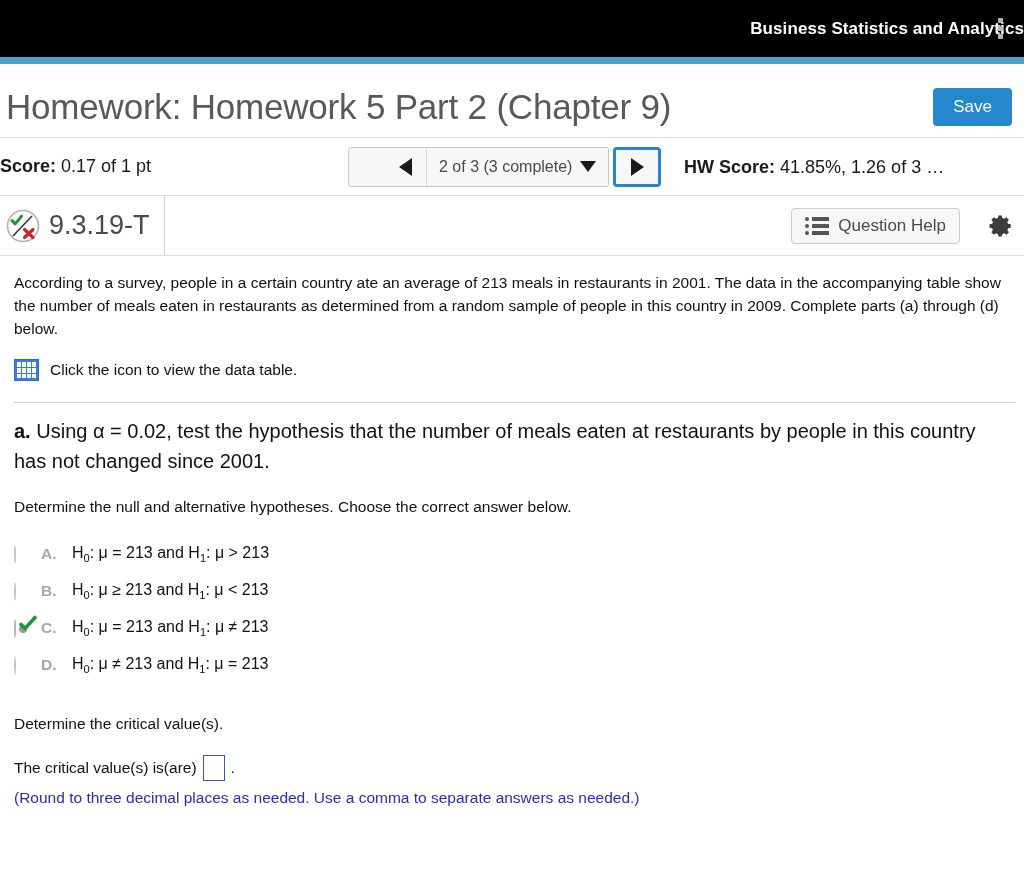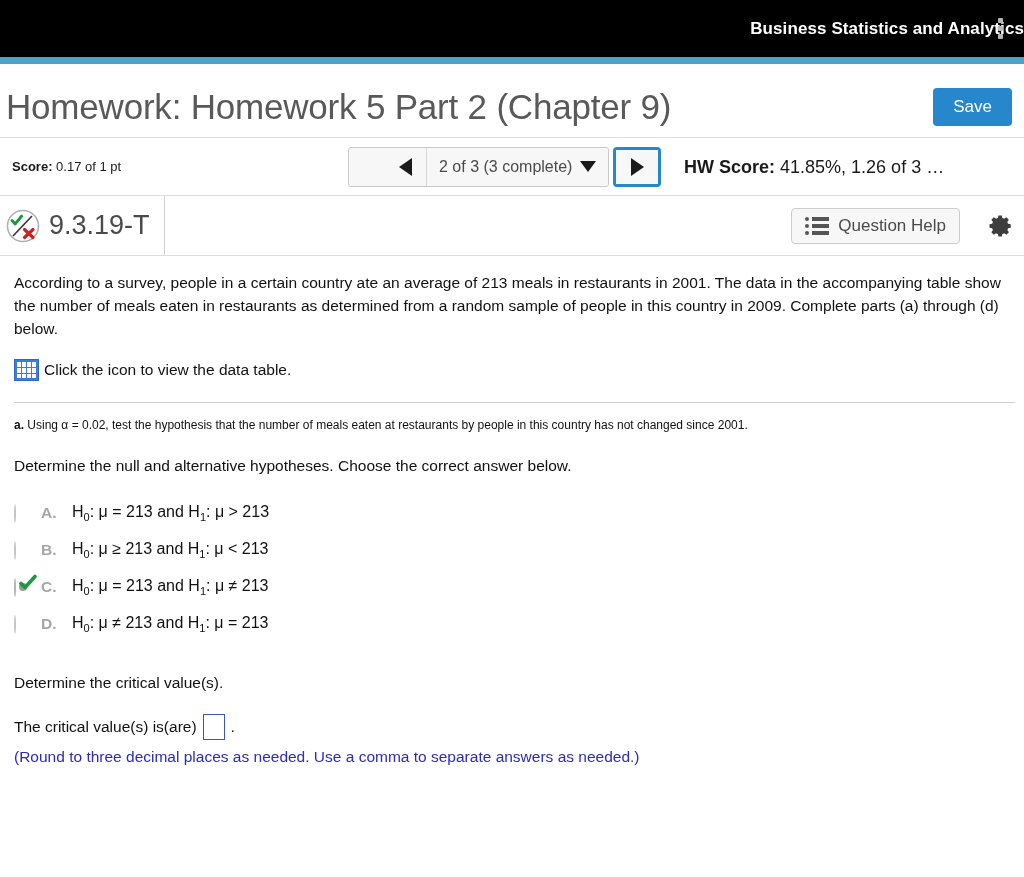--- a/index.html
+++ b/index.html
@@ -81,23 +81,23 @@
   
   .score-row {
     position: relative;
     height: 58px;
     display: flex;
     align-items: center;
     border-bottom: 1px solid #d8dde8;
     overflow: hidden;
   }
   .score-left {
-    font-size: 13px;
+    font-size: 18px;
     color: #1a1a1a;
-    padding-left: 12px;
+    padding-left: 0;
     white-space: nowrap;
   }
   .score-left b, .score-right b { font-weight: bold; }
 
   .nav-wrap {
     position: absolute;
     left: 348px;
     top: 50%;
     transform: translateY(-50%);
     display: flex;
@@ -207,21 +207,21 @@
   .content { padding: 16px 14px 0 14px; }
   .para {
     font-size: 15.5px;
     color: #111111;
     line-height: 1.47;
     max-width: 992px;
   }
   .table-link-row {
     display: flex;
     align-items: center;
-    gap: 5px;
+    gap: 11px;
     margin-top: 19px;
     cursor: pointer;
   }
   .grid-icon {
     width: 25px; height: 22px;
     background: #3b7dd8;
     border: 1px solid #2f6ac0;
     display: grid;
     grid-template-columns: repeat(4, 1fr);
     grid-template-rows: repeat(3, 1fr);
@@ -231,21 +231,21 @@
   .grid-icon i { background: #ffffff; display: block; }
   .table-link-label { font-size: 15.5px; color: #111111; }
 
   .hr-section {
     margin: 21px 0 0 0;
     border: none;
     border-top: 1px solid #cfcfcf;
     width: 1001px;
   }
 
-  .q-part { margin-top: 14px; font-size: 12px; color: #111; line-height: 1.47; }
+  .q-part { margin-top: 14px; font-size: 20px; color: #111; line-height: 1.47; }
   .q-part b { font-weight: bold; }
   .q-prompt { margin-top: 22px; font-size: 15.5px; color: #111; }
 
   
   .options { margin-top: 27px; }
   .option {
     display: flex;
     align-items: flex-start;
     gap: 9px;
     height: 37px;

